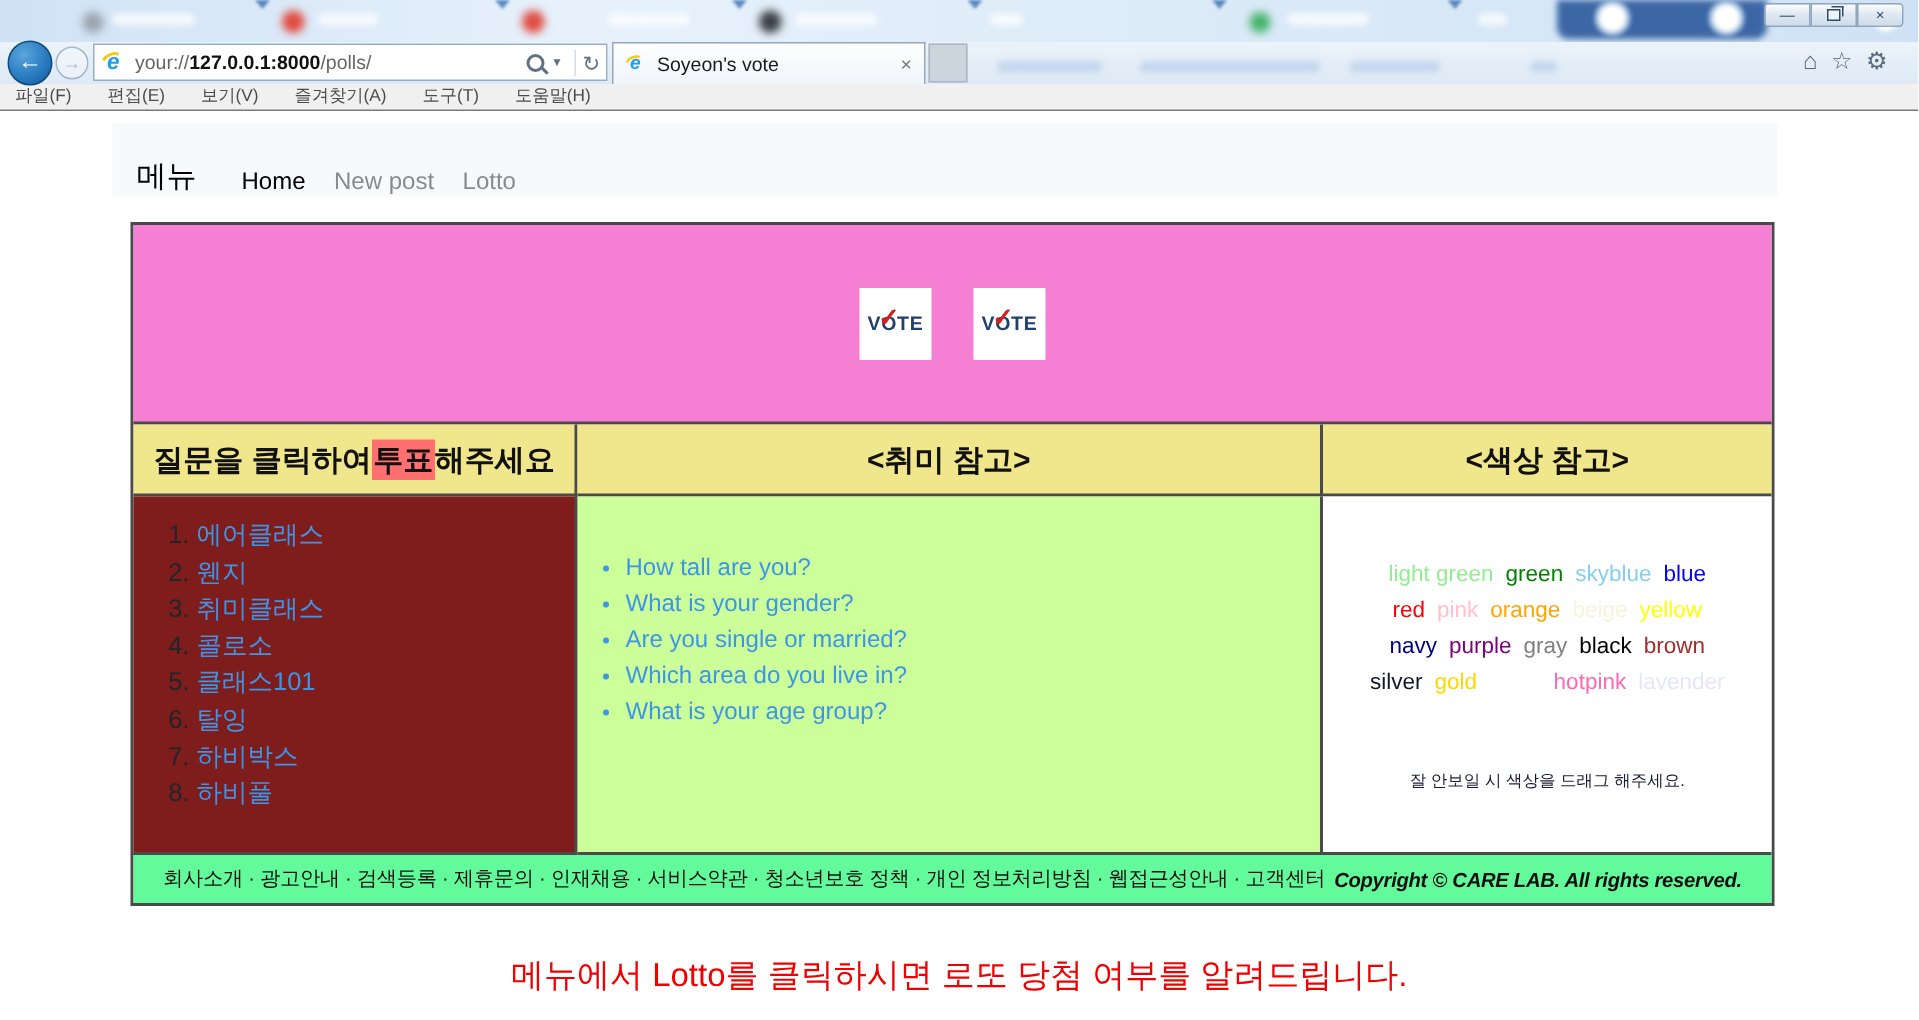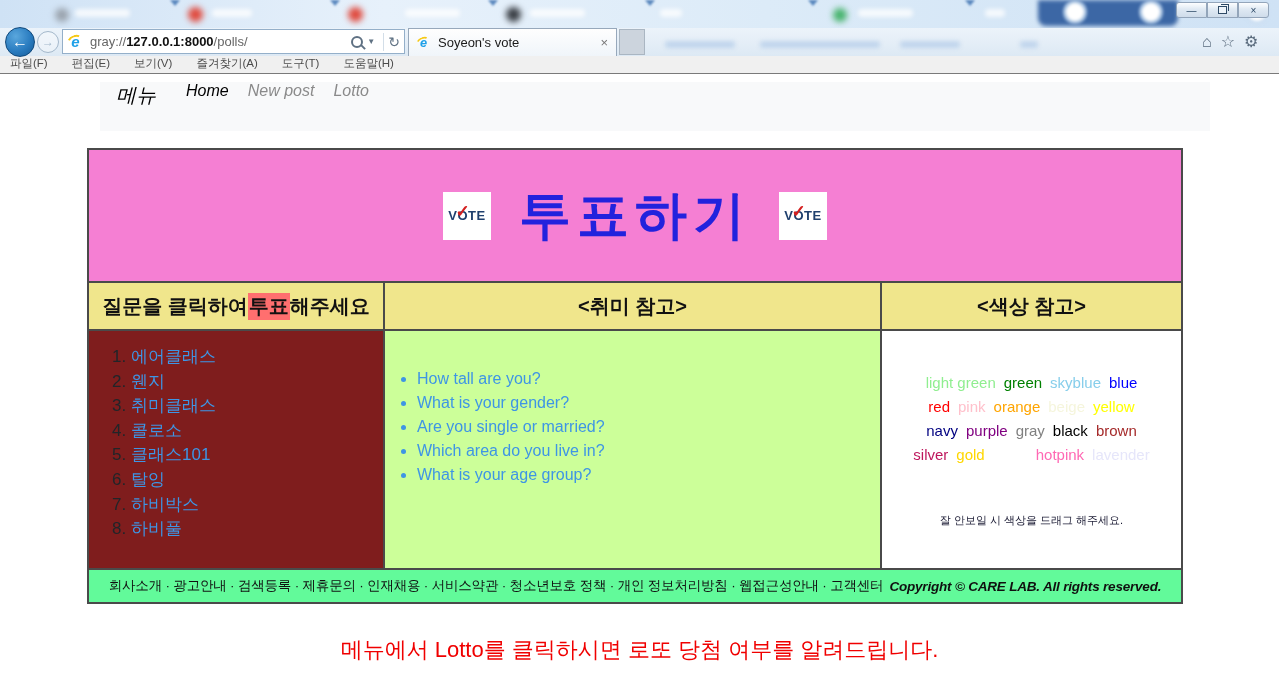--- a/index.html
+++ b/index.html
@@ -71,22 +71,22 @@
   .right-icons span{line-height:22px;}
 
   
   .menubar{position:absolute;left:0;top:56px;width:1279px;height:18px;background:#f0f0f0;
     border-bottom:1px solid #7a7a7a;display:flex;align-items:flex-start;padding-left:10px;
     box-sizing:border-box;gap:24px;}
   .menubar span{font-size:11.5px;color:#4b4b4b;}
 
   
   .page{position:absolute;left:0;top:75px;width:1279px;height:605px;background:#fff;}
-  .navbar{position:absolute;left:100px;top:7px;width:1110px;height:49px;background:#f8f9fa;
-    display:flex;align-items:flex-start;padding:0 16px;box-sizing:border-box;font-style:italic;}
+  .navbar{position:absolute;left:75px;top:7px;width:1110px;height:49px;background:#f8f9fa;
+    display:flex;align-items:flex-end;padding:0 16px;box-sizing:border-box;}
   .brand{font-size:20px;color:#000;margin-right:30px;}
   .nav-link{font-size:16px;margin-right:19px;}
   .nav-active{color:#000;}
   .nav-muted{color:#8a8a8a;}
 
   .vote-table{position:absolute;left:87px;top:73px;width:1096px;
     border:2px solid #4a4a4a;box-sizing:border-box;display:grid;
     grid-template-columns:296px 497px 1fr;}
   .row-banner{grid-column:1/4;height:131px;background:#f57fd3;display:flex;
     align-items:center;justify-content:center;gap:28px;border-bottom:2px solid #4a4a4a;}
@@ -169,21 +169,21 @@
   <div class="chrome">
     <div class="back-btn">
         <span>←</span>
       </div>
     <div class="fwd-btn">
         <span>→</span>
       </div>
 
     <div class="addr">
       <div class="ie-logo">e</div>
-      <div class="url"><span>gray://</span><b>127.0.0.1:8000</b><span>/polls/</span></div>
+      <div class="url"><span>your://</span><b>127.0.0.1:8000</b><span>/polls/</span></div>
       <div class="addr-icons">
         <span class="mag"></span>
         <span class="caret">▼</span>
         <span class="addr-sep"></span>
         <span class="refresh">↻</span>
       </div>
     </div>
 
     <div class="tab">
       <div class="ie-logo" style="transform:scale(.85);">e</div>
@@ -223,21 +223,20 @@
     </div>
 
     <div class="vote-table">
 
       <div class="row-banner">
         <div class="vote-badge">
           <span>V</span>
             <span class="vote-o"><span>O</span><span class="vote-check">✓</span></span>
             <span>TE</span>
         </div>
-        <div class="banner-title">투표하기</div>
         <div class="vote-badge">
           <span>V</span>
             <span class="vote-o"><span>O</span><span class="vote-check">✓</span></span>
             <span>TE</span>
         </div>
       </div>
 
       <div class="cell-head b-r">
           <span>질문을 클릭하여 </span>
           <span class="hl">투표</span>
@@ -267,21 +266,21 @@
             <li><a href="#">Which area do you live in?</a></li>
             <li><a href="#">What is your age group?</a></li>
           </ul>
       </div>
 
       <div class="cell-body cell-colors">
         <div class="cwords">
           <div><span class="cword" style="color: lightgreen;">light green</span><span class="cword" style="color: green;">green</span><span class="cword" style="color: skyblue;">skyblue</span><span class="cword" style="color: blue;">blue</span></div>
           <div><span class="cword" style="color: red;">red</span><span class="cword" style="color: pink;">pink</span><span class="cword" style="color: orange;">orange</span><span class="cword" style="color: beige;">beige</span><span class="cword" style="color: yellow;">yellow</span></div>
           <div><span class="cword" style="color: navy;">navy</span><span class="cword" style="color: purple;">purple</span><span class="cword" style="color: gray;">gray</span><span class="cword" style="color: black;">black</span><span class="cword" style="color: brown; margin-top: 27px;">brown</span></div>
-          <div><span class="cword" style="color: #be185d;">silver</span><span class="cword" style="color: gold;">gold</span><span class="cword" style="color: white;">white</span><span class="cword" style="color: hotpink;">hotpink</span><span class="cword" style="color: lavender;">lavender</span></div>
+          <div><span class="cword" style="color: #0f172a;">silver</span><span class="cword" style="color: gold;">gold</span><span class="cword" style="color: white;">white</span><span class="cword" style="color: hotpink;">hotpink</span><span class="cword" style="color: lavender;">lavender</span></div>
         </div>
         <div class="color-caption">잘 안보일 시 색상을 드래그 해주세요.</div>
       </div>
 
       <div class="row-footer">
         <span>회사소개 · 광고안내 · 검색등록 · 제휴문의 · 인재채용 · 서비스약관 · 청소년보호 정책 · 개인 정보처리방침 · 웹접근성안내 · 고객센터</span>
         <span class="copyright">Copyright © CARE LAB. All rights reserved.</span>
       </div>
     </div>
 

